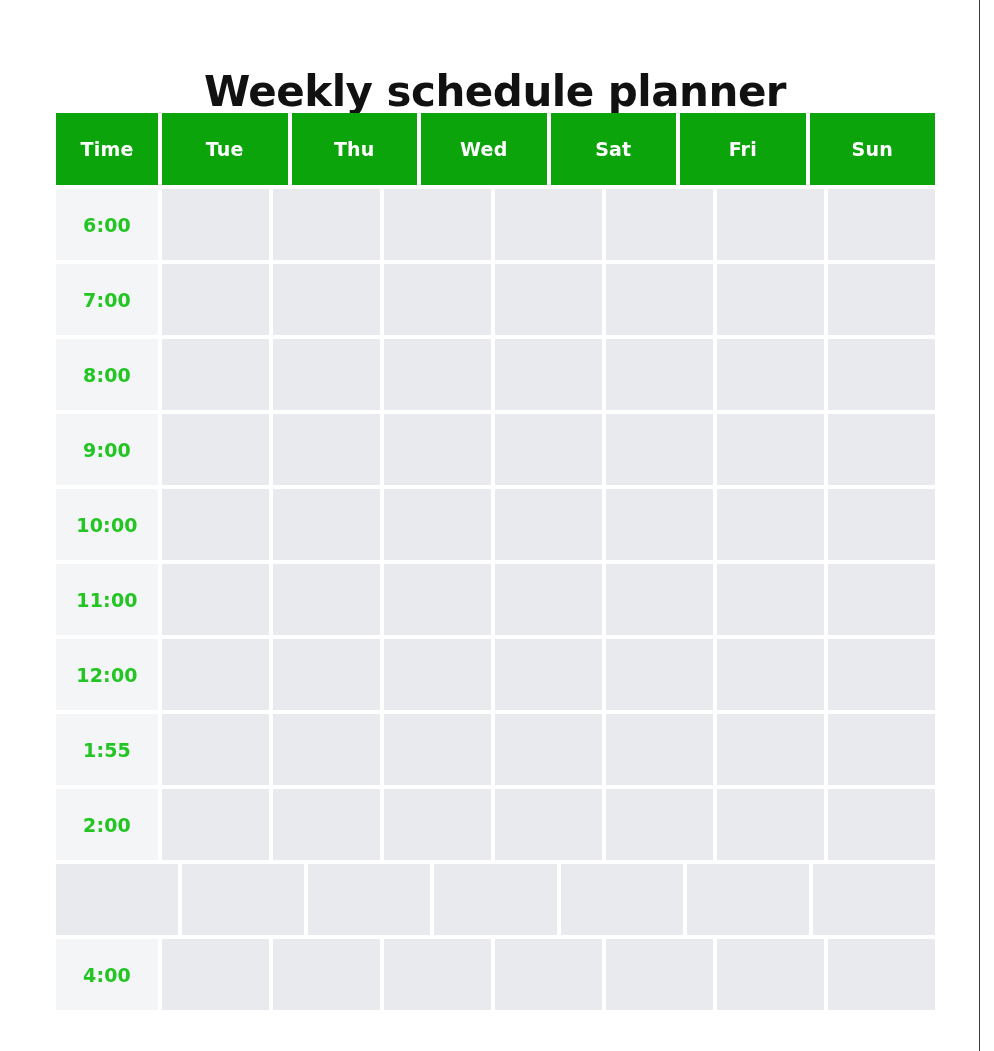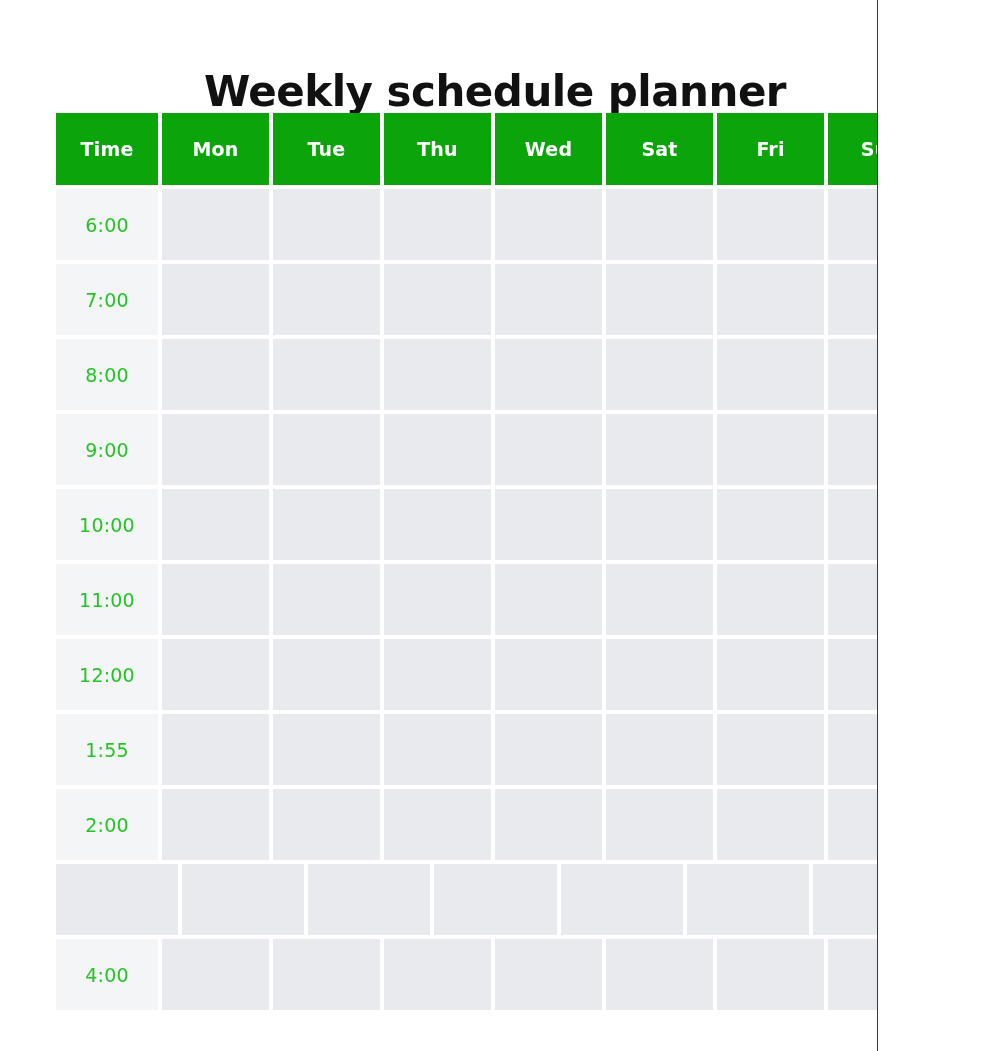--- a/index.html
+++ b/index.html
@@ -9,21 +9,21 @@
     background: #ffffff;
   }
   body {
     width: 994px;
     height: 1051px;
     font-family: "Liberation Sans", sans-serif;
     -webkit-font-smoothing: antialiased;
   }
   #page {
     position: relative;
-    width: 878px;
+    width: 980px;
     height: 1051px;
     background: #ffffff;
     box-sizing: border-box;
     border-right: 1px solid #3a3a3a;
     overflow: hidden;
   }
 
   
   #title {
     position: absolute;
@@ -84,38 +84,37 @@
 
   
   .body-row .cell {
     height: 71px;
   }
   .body-row .col-time {
     background: #f4f5f7;
     color: #22c522;
     font-family: "DejaVu Sans", sans-serif;
     font-size: 19px;
-    font-weight: normal;
+    font-weight: bold;
     letter-spacing: 0.2px;
   }
   .body-row .col-day {
     background: #e8eaed;
   }
 </style>
 </head>
 <body>
 
 <div id="page">
 
   <h1 id="title">Weekly schedule planner</h1>
 
   <div id="planner">
     <div class="grid-row header-row" id="header-row">
         <div class="cell col-time">Time</div>
-        <div class="cell col-day">Mon</div>
         <div class="cell col-day">Tue</div>
         <div class="cell col-day">Thu</div>
         <div class="cell col-day">Wed</div>
         <div class="cell col-day">Sat</div>
         <div class="cell col-day">Fri</div>
         <div class="cell col-day">Sun</div>
       </div>
     <div id="body-rows">
         <div class="grid-row body-row">
           <div class="cell col-time">6:00</div>

